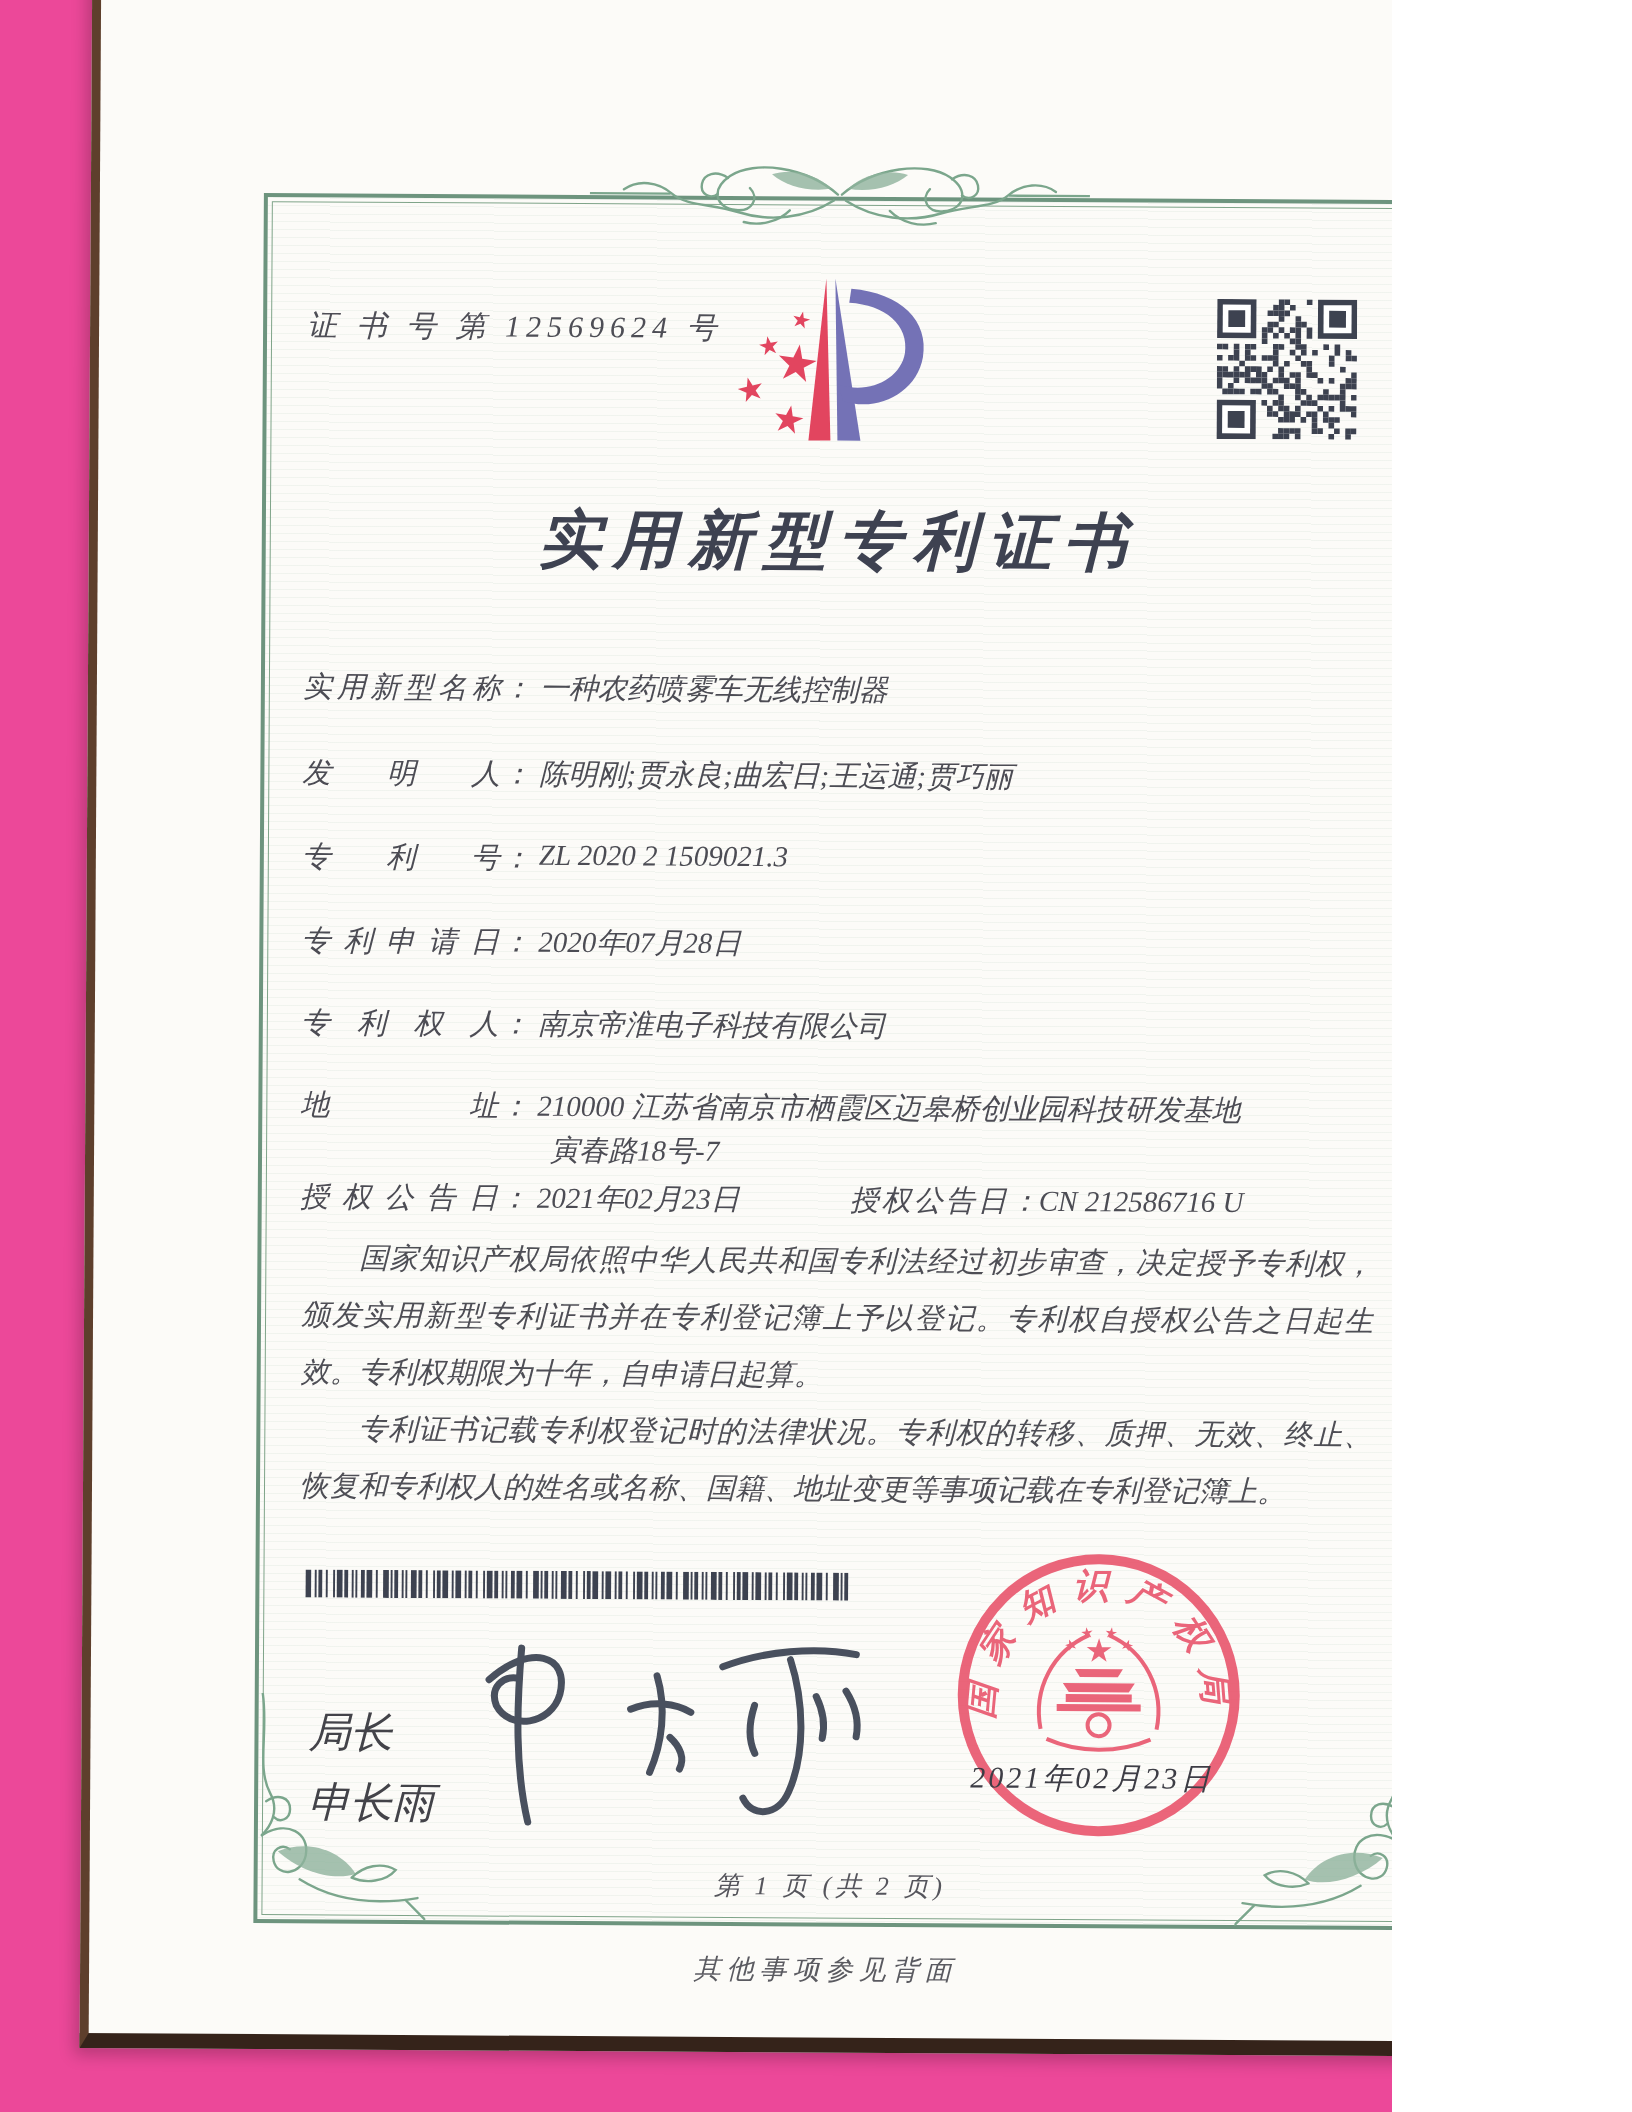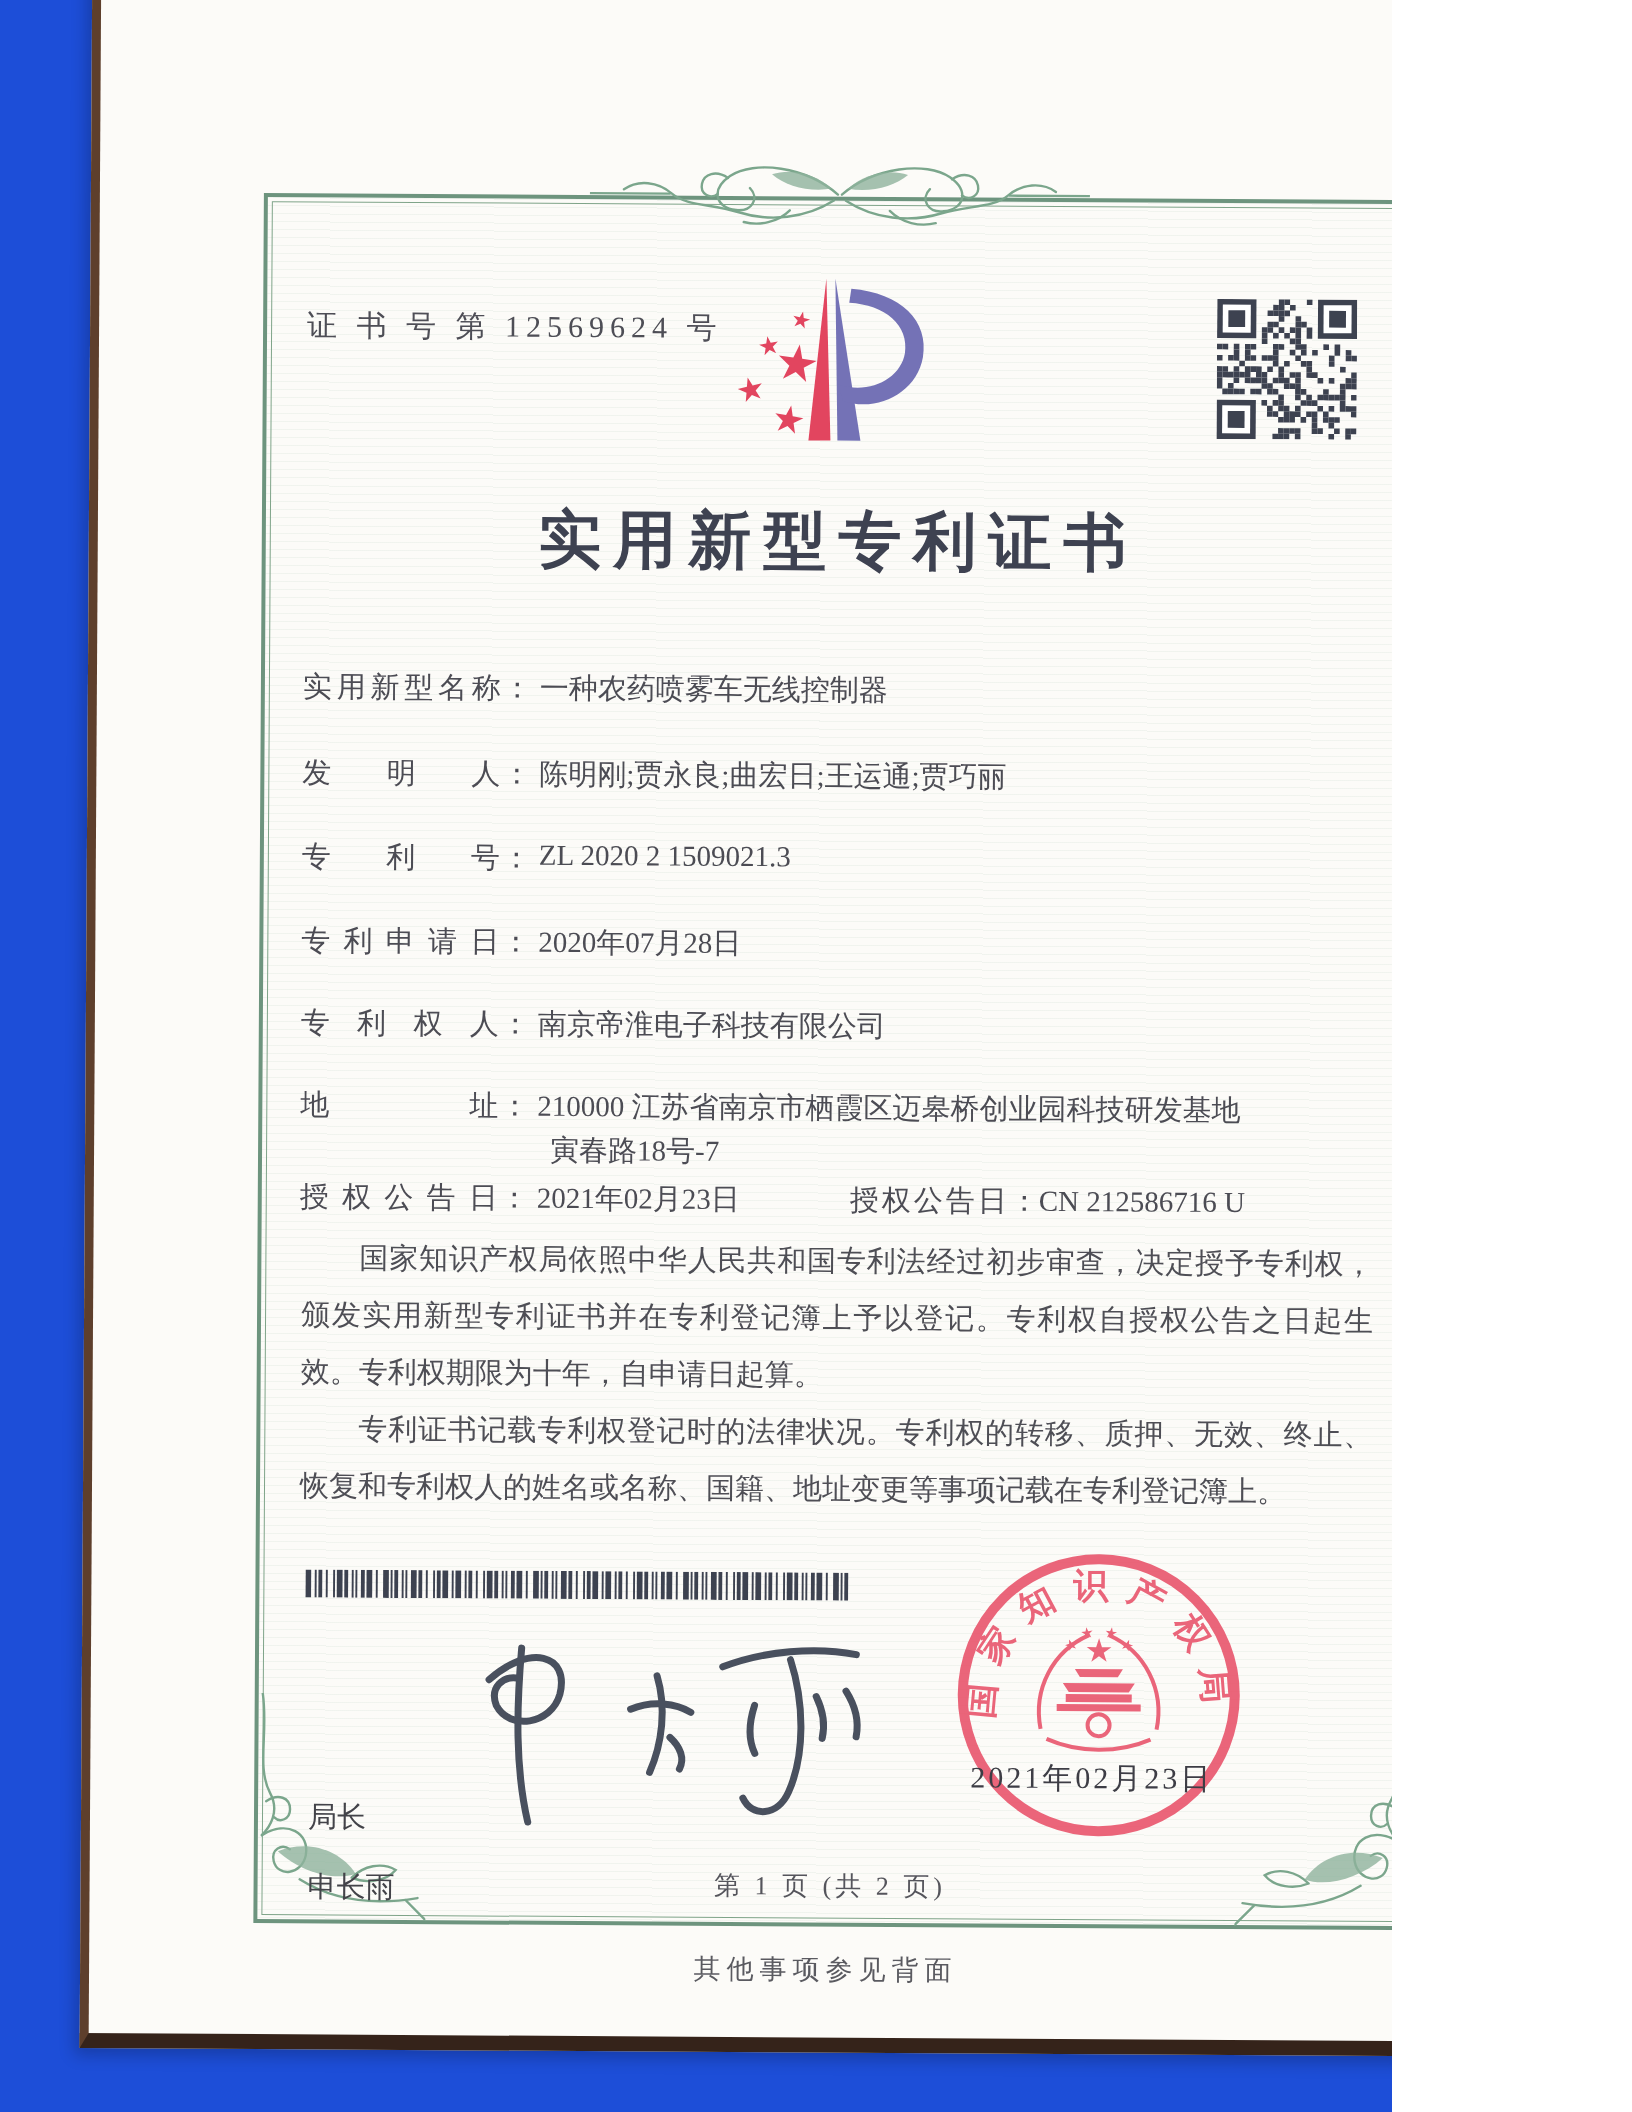--- a/index.html
+++ b/index.html
@@ -1,17 +1,17 @@
 <!DOCTYPE html>
 <html><head>
 <meta charset="utf-8">
 <style>
   html,body{margin:0;padding:0;}
   body{font-family:"Liberation Serif","DejaVu Serif",serif;}
-  .canvas{position:relative;width:1392px;height:2112px;background:#1d4ed8;overflow:hidden;}
+  .canvas{position:relative;width:1392px;height:2112px;background:#ec4899;overflow:hidden;font-style:italic;}
   
   .photo{position:absolute;left:86px;top:-54px;width:1620px;height:2092px;
          background:#fcfbf8;transform:rotate(0.35deg);
          border-left:9px solid #5e3f2c;border-bottom:15px solid #35231a;
          box-shadow:-5px 7px 16px rgba(0,0,0,.22);}
   
   .frame{position:absolute;left:164px;top:251px;width:1145px;height:1722px;
          border:4px solid #6d947e;
          background:repeating-linear-gradient(180deg,rgba(139,177,152,.10) 0 1px,rgba(139,177,152,0) 1px 8px);}
   .frame-inner{position:absolute;inset:4px;border:1px solid #7fa489;pointer-events:none;}
@@ -27,21 +27,21 @@
   .row.r-name{top:470px;} .row.r-inv{top:556px;} .row.r-no{top:640px;}
   .row.r-fil{top:724px;} .row.r-own{top:806px;} .row.r-addr{top:888px;}
   .row.r-grant{top:980px;}
   .addr2{position:absolute;left:288px;top:932px;font-size:29px;color:#4c4c54;}
   .grant-no{position:absolute;left:588px;top:980px;font-size:29px;color:#4c4c54;white-space:nowrap;}
   .grant-no .lab2{letter-spacing:3px;}
   .body-text{position:absolute;left:40px;top:1032px;width:1072px;font-size:29px;
              line-height:57px;text-align:justify;color:#4e4e55;}
   .body-text p{margin:0;text-indent:2em;}
   .barcode{position:absolute;left:46px;top:1372px;}
-  .bureau{position:absolute;left:50px;top:1584px;font-size:29px;color:#434349;line-height:70px;}
+  .bureau{position:absolute;left:50px;top:1500px;font-size:42px;color:#434349;line-height:70px;}
   .sig{position:absolute;left:205px;top:1408px;}
   .seal{position:absolute;left:695px;top:1348px;}
   .seal-date{position:absolute;left:712px;top:1556px;font-size:30px;letter-spacing:3px;color:#3d3d45;}
   .page-foot{position:absolute;left:0;top:1668px;width:100%;text-align:center;font-size:26px;letter-spacing:4px;color:#55555c;}
   .back-note{position:absolute;left:164px;top:2006px;width:1145px;text-align:center;
              font-size:27px;letter-spacing:6px;color:#5a5a60;}
 </style>
 </head>
 <body>
 

